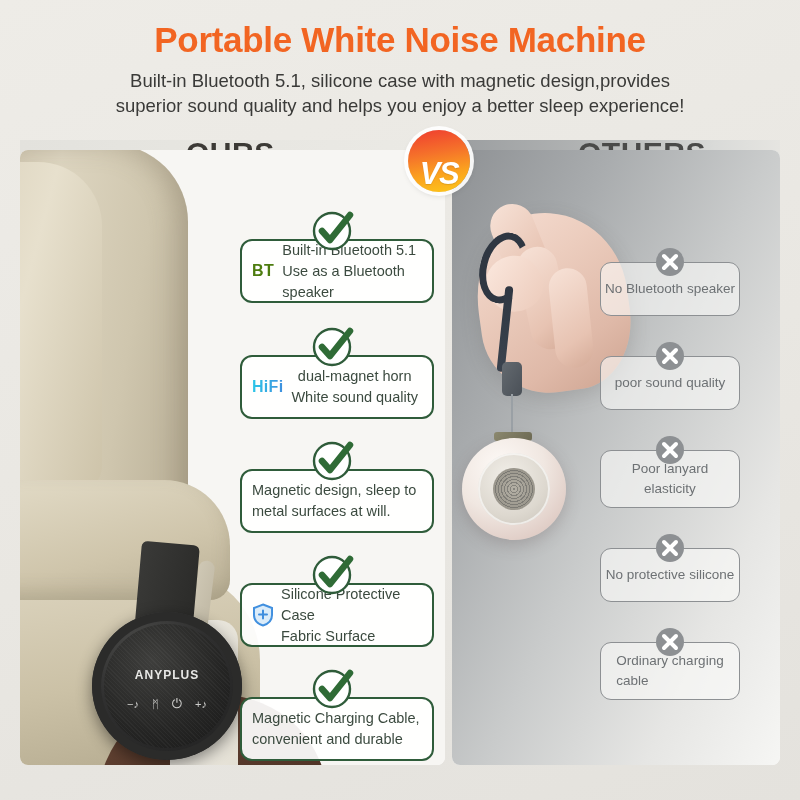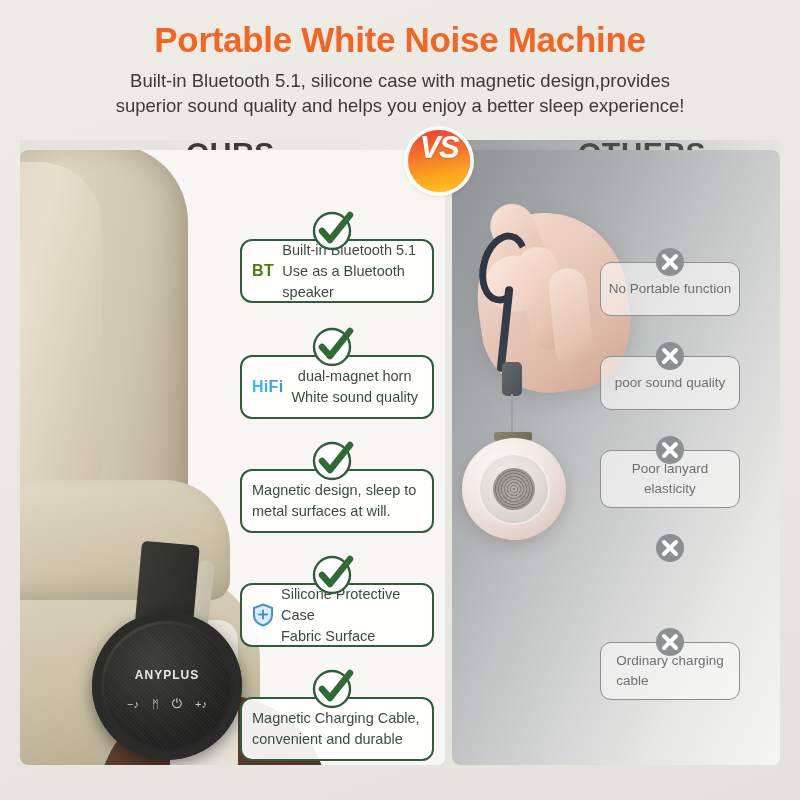--- a/index.html
+++ b/index.html
@@ -48,21 +48,21 @@
   }
   .band-title.left  { left: 186px; }
   .band-title.right { left: 578px; color: #4a4a49; }
 
   
   .vs-badge {
     position: absolute; left: 408px; top: 130px;
     width: 62px; height: 62px; border-radius: 50%;
     background: linear-gradient(170deg, #ef3c30 0%, #f5722a 38%, #fba21f 68%, #fdc81a 100%);
     box-shadow: 0 0 0 4px rgba(255,255,255,0.92), 0 2px 7px rgba(0,0,0,0.22);
-    display: flex; align-items: flex-start; justify-content: center;
+    display: flex; align-items: flex-end; justify-content: center;
     z-index: 30;
   }
   .vs-badge span {
     color: #ffffff; font-weight: bold; font-size: 31px;
     font-style: italic; letter-spacing: -1.5px;
     text-shadow: 0 1px 1px rgba(0,0,0,0.12);
   }
 
   
   .panel {
@@ -381,21 +381,21 @@
       <span>Magnetic Charging Cable,</span><br>
       <span>convenient and durable</span>
     </span>
   </div>
 
   <svg class="x-icon" style="left:654px; top:246px;" viewBox="0 0 32 32">
     <circle cx="16" cy="16" r="14" fill="#8d9093"></circle>
     <path d="M10 10 L22 22 M22 10 L10 22" stroke="#ffffff" stroke-width="4" stroke-linecap="round"></path>
   </svg>
   <div class="con" style="left:600px; top:262px; width:140px; height:54px;">
-    <span class="fi-text">No Portable function</span>
+    <span class="fi-text">No Bluetooth speaker</span>
   </div>
 
   <svg class="x-icon" style="left:654px; top:340px;" viewBox="0 0 32 32">
     <circle cx="16" cy="16" r="14" fill="#8d9093"></circle>
     <path d="M10 10 L22 22 M22 10 L10 22" stroke="#ffffff" stroke-width="4" stroke-linecap="round"></path>
   </svg>
   <div class="con" style="left:600px; top:356px; width:140px; height:54px;">
     <span class="fi-text">poor sound quality</span>
   </div>
 
@@ -407,20 +407,23 @@
     <span class="fi-text">
       <span>Poor lanyard</span><br>
       <span>elasticity</span>
     </span>
   </div>
 
   <svg class="x-icon" style="left:654px; top:532px;" viewBox="0 0 32 32">
     <circle cx="16" cy="16" r="14" fill="#8d9093"></circle>
     <path d="M10 10 L22 22 M22 10 L10 22" stroke="#ffffff" stroke-width="4" stroke-linecap="round"></path>
   </svg>
+  <div class="con" style="left:600px; top:548px; width:140px; height:54px;">
+    <span class="fi-text">No protective silicone</span>
+  </div>
 
   <svg class="x-icon" style="left:654px; top:626px;" viewBox="0 0 32 32">
     <circle cx="16" cy="16" r="14" fill="#8d9093"></circle>
     <path d="M10 10 L22 22 M22 10 L10 22" stroke="#ffffff" stroke-width="4" stroke-linecap="round"></path>
   </svg>
   <div class="con" style="left:600px; top:642px; width:140px; height:58px;">
     <span class="fi-text" style="text-align:left;">
       <span>Ordinary charging</span><br>
       <span>cable</span>
     </span>

